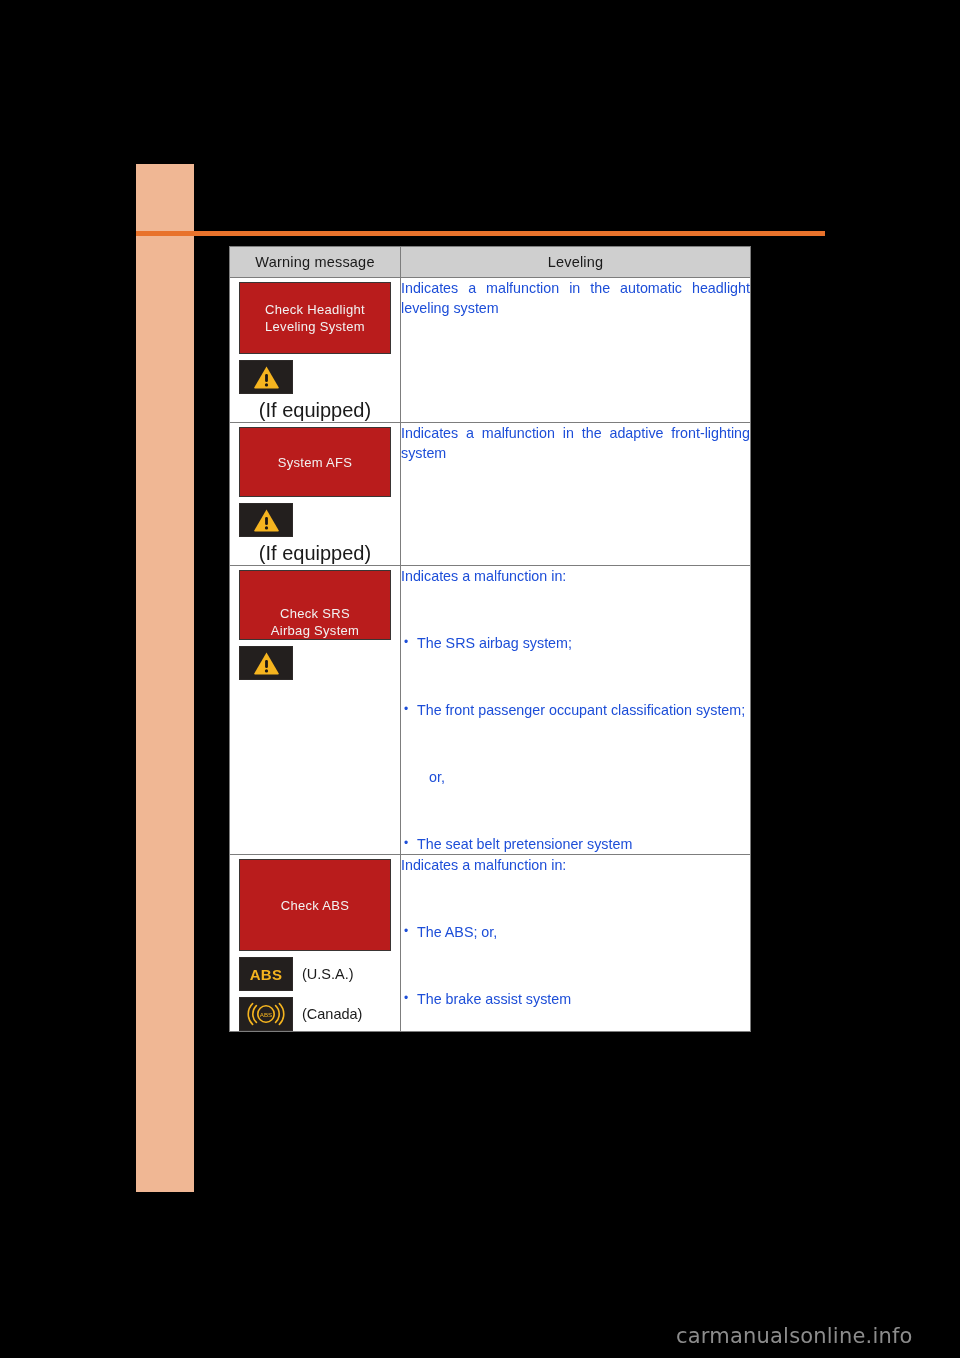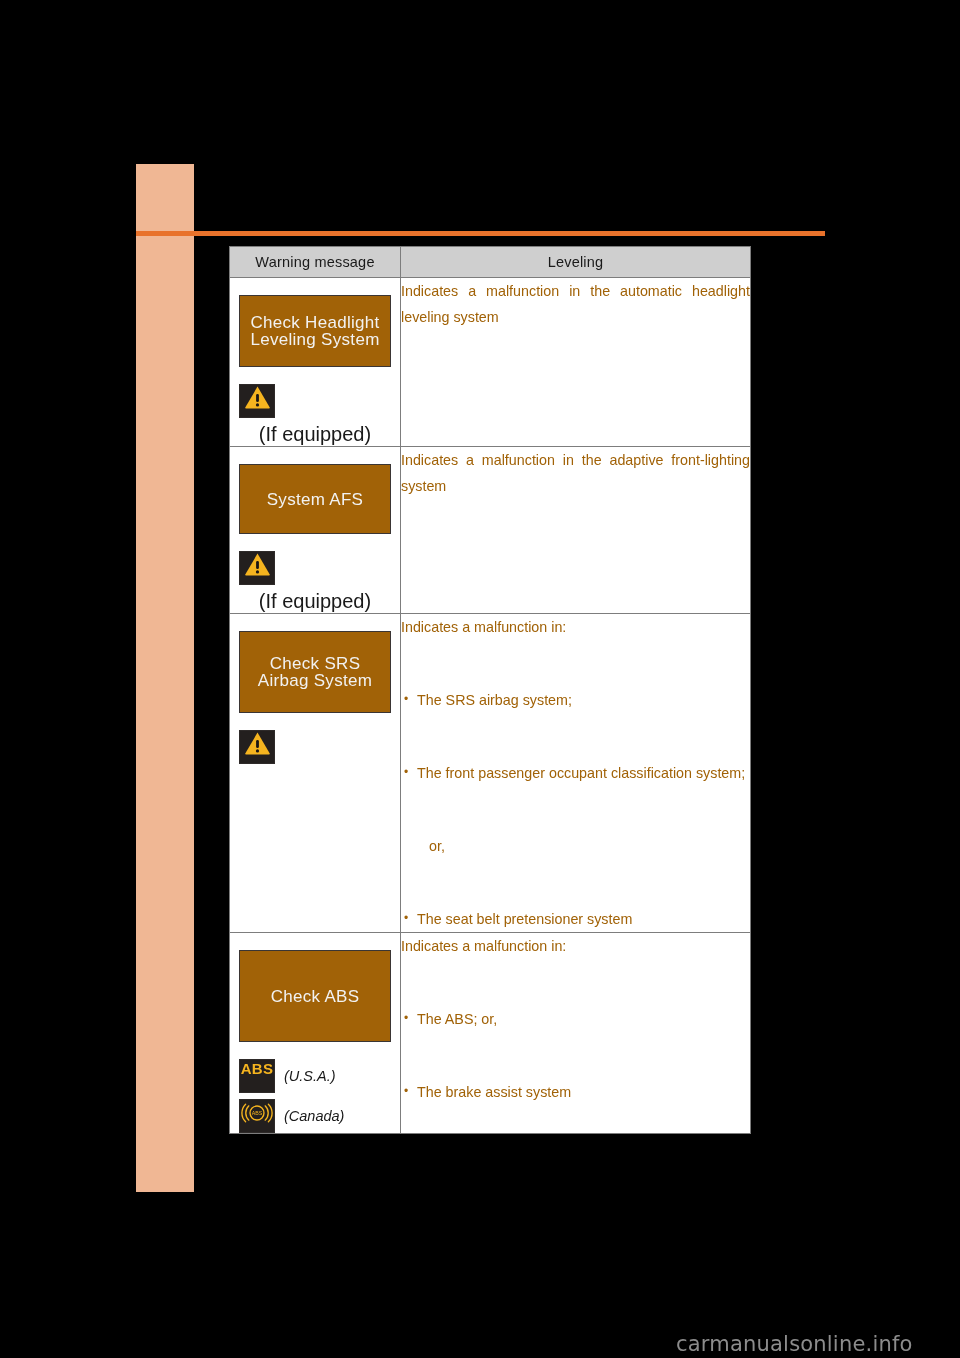--- a/index.html
+++ b/index.html
@@ -70,60 +70,60 @@
   .col-msg { width: 171px; }
   .col-det { width: 350px; }
 
   
   .msg-cell {
     text-align: center;
     padding: 10px 0 8px 0;
   }
   .lcd {
     width: 152px;
-    margin: 17px auto;
-    background: #a16207;
+    margin: 4px auto;
+    background: #b91c1c;
     color: #f2f2f2;
-    font-size: 17px;
+    font-size: 13px;
     line-height: 17px;
     letter-spacing: 0.3px;
     display: flex;
     align-items: center;
     justify-content: center;
     text-align: center;
     border: 1px solid #3a3534;
     box-sizing: border-box;
   }
   .lcd-tall { height: 72px; }
   .lcd-mid  { height: 70px; }
-  .lcd-srs  { height: 82px; }
+  .lcd-srs  { height: 70px; align-items: flex-end; }
   .lcd-abs  { height: 92px; }
 
   .icon-row {
     display: flex;
     align-items: center;
     justify-content: flex-start;
     margin: 6px 0 0 9px;
     gap: 9px;
   }
   .icon-box {
     background: #231f1e;
-    width: 36px;
+    width: 54px;
     height: 34px;
     display: flex;
+    align-items: center;
     justify-content: center;
     flex: none;
     border: 1px solid #2e2a29;
     box-sizing: border-box;
   }
   .icon-cap {
     font-size: 14.5px;
     color: #1a1a1a;
     white-space: nowrap;
-    font-style: italic;
   }
   .if-equipped {
     font-size: 20px;
     color: #1a1a1a;
     text-align: center;
     margin-top: 5px;
   }
   .abs-text {
     color: #F5B41F;
     font-size: 15px;
@@ -132,22 +132,22 @@
     font-family: "Liberation Sans", sans-serif;
   }
 
   
   .det-cell {
     padding: 0 8px 0 8px;
     vertical-align: middle;
   }
   .det-text {
     font-size: 14.3px;
-    line-height: 26px;
-    color: #a16207;
+    line-height: 20px;
+    color: #1d4ed8;
   }
   .det-text.justify { text-align: justify; }
   .det-lead { margin: 0; }
   .bullets {
     list-style: none;
     margin: 0;
     padding: 0;
   }
   .bullets li {
     position: relative;
@@ -168,21 +168,20 @@
 
   
   .watermark {
     position: absolute;
     left: 676px;
     top: 1324px;
     font-size: 21px;
     color: #8c8c8c;
     letter-spacing: 0.2px;
     font-family: "DejaVu Sans", sans-serif;
-    margin-top: 8px;
   }
 </style>
 </head>
 <body>
 
 <div class="page">
 
   <div class="side-tab"></div>
   <div class="rule"></div>
 

